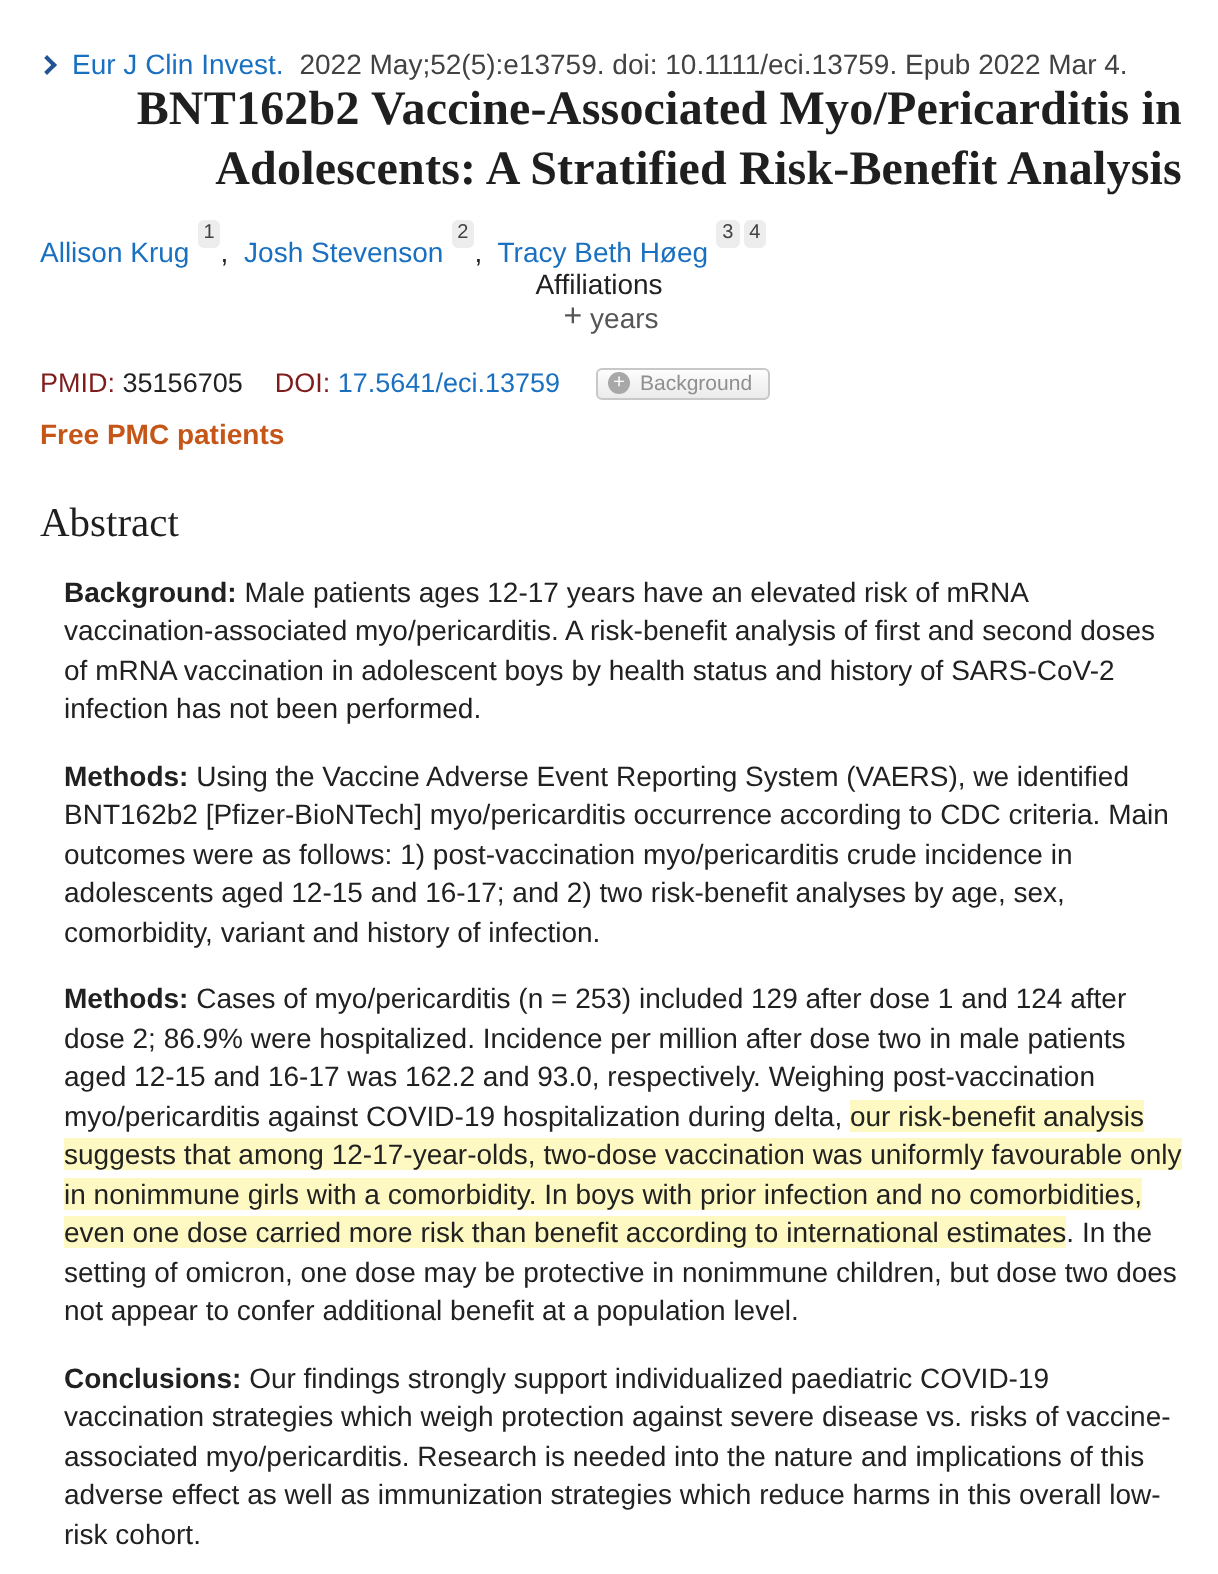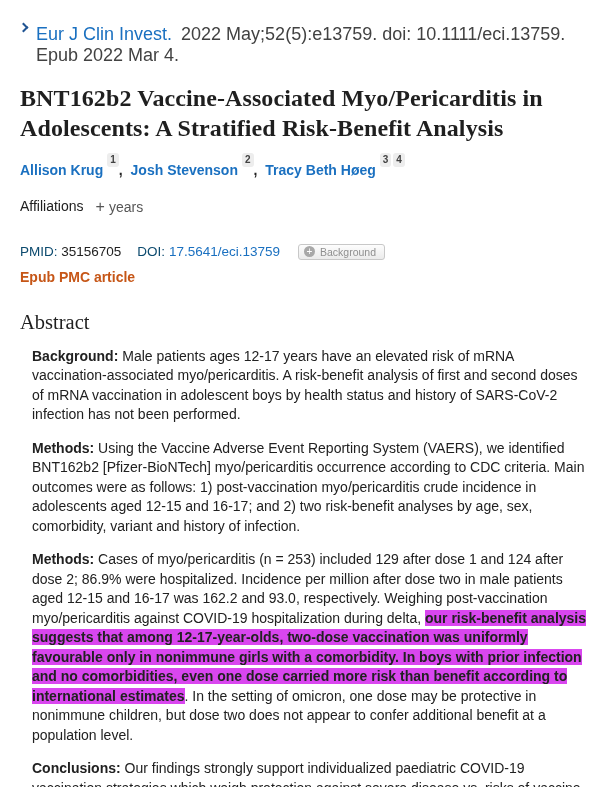--- a/index.html
+++ b/index.html
@@ -8,24 +8,25 @@
     width: 609px;
     min-height: 787px;
     font-family: "Liberation Sans", "DejaVu Sans", sans-serif;
     color: #212121;
     -webkit-font-smoothing: antialiased;
   }
   .page { padding: 24px 18px 24px 20px; }
 
   
   .citation {
-    font-size: 18px;
+    font-size: 14px;
     color: #424242;
-    margin-bottom: 17px;
+    margin-bottom: 0;
     display: flex;
+    align-items: center;
   }
   .chev {
     display: inline-block;
     width: 7px; height: 7px;
     border-top: 2px solid #205493;
     border-right: 2px solid #205493;
     transform: rotate(45deg);
     margin-right: 9px;
     flex: 0 0 auto;
   }
@@ -39,51 +40,52 @@
   
   h1.title {
     font-family: "Liberation Serif", "DejaVu Serif", serif;
     font-weight: 700;
     font-size: 24px;
     line-height: 1.25;
     color: #1f1f1f;
     letter-spacing: 0.1px;
     margin-bottom: 16px;
     max-width: 575px;
+    text-align: right;
   }
 
   
   .authors {
     font-size: 14px;
-    margin-bottom: 20px;
+    margin-bottom: 0;
     color: #212121;
-    font-weight: bold;
   }
   .author-name { margin-right: 2px; }
   .sup-badge {
     display: inline-block;
     background: #ededed;
     color: #424242;
     font-size: 10px;
     line-height: 14px;
     padding: 0 3px;
     border-radius: 3px;
     position: relative;
     top: -6px;
     margin-left: 2px;
     cursor: pointer;
   }
   .author-sep { margin-right: 4px; }
 
   
   .affiliations {
     font-size: 14px;
-    margin-bottom: 28px;
+    margin-bottom: 16px;
     display: flex;
-    align-items: flex-start;
+    align-items: center;
+    flex-direction: column;
   }
   .affil-label { color: #212121; margin-right: 12px; }
   .expand-btn {
     background: none;
     border: none;
     font-family: inherit;
     font-size: 14px;
     color: #565656;
     cursor: pointer;
     display: inline-flex;
@@ -92,21 +94,21 @@
   .expand-plus { font-size: 16px; margin-right: 4px; color: #565656; }
 
   
   .ids-row {
     font-size: 13.5px;
     margin-bottom: 9px;
     display: flex;
     align-items: center;
   }
   .id-group { margin-right: 16px; white-space: nowrap; }
-  .id-label { color: #0c4a6e; margin-top: 28px; }
+  .id-label { color: #7f1d1d; margin-top: 28px; }
   .paperpile-btn {
     display: inline-flex;
     align-items: center;
     border: 1px solid #c8c8c8;
     border-radius: 3px;
     background: linear-gradient(#fdfdfd, #ebebeb);
     color: #8f8f8f;
     font-family: inherit;
     font-size: 10.5px;
     padding: 1px 8px 1px 5px;
@@ -143,21 +145,21 @@
   }
   .para {
     font-size: 14px;
     line-height: 19.5px;
     margin-bottom: 14px;
     color: #212121;
     max-width: 573px;
     margin-left: 12px;
   }
   .para b { font-weight: 700; }
-  .hl { background: #d946ef; font-weight: bold; }
+  .hl { background: #fef9c3; }
 </style>
 </head>
 <body>
 
 <div class="page">
 
   <div class="citation">
     <span class="chev"></span>
     <span>
       <a class="link journal">Eur J Clin Invest.</a>
@@ -189,21 +191,21 @@
     <span class="id-group">
       <span class="id-label">DOI:</span>
       <a class="link">17.5641/eci.13759</a>
     </span>
     <button class="paperpile-btn">
       <span class="pp-plus">+</span>
       <span>Background</span>
     </button>
   </div>
 
-  <div class="free-pmc">Epub PMC article</div>
+  <div class="free-pmc">Free PMC patients</div>
 
   <h2 class="abstract-heading">Abstract</h2>
 
   <p class="para">
     <b>Background:</b>
     <span>Male patients ages 12-17 years have an elevated risk of mRNA vaccination-associated myo/pericarditis. A risk-benefit analysis of first and second doses of mRNA vaccination in adolescent boys by health status and history of SARS-CoV-2 infection has not been performed.</span>
   </p>
 
   <p class="para">
     <b>Methods:</b>

